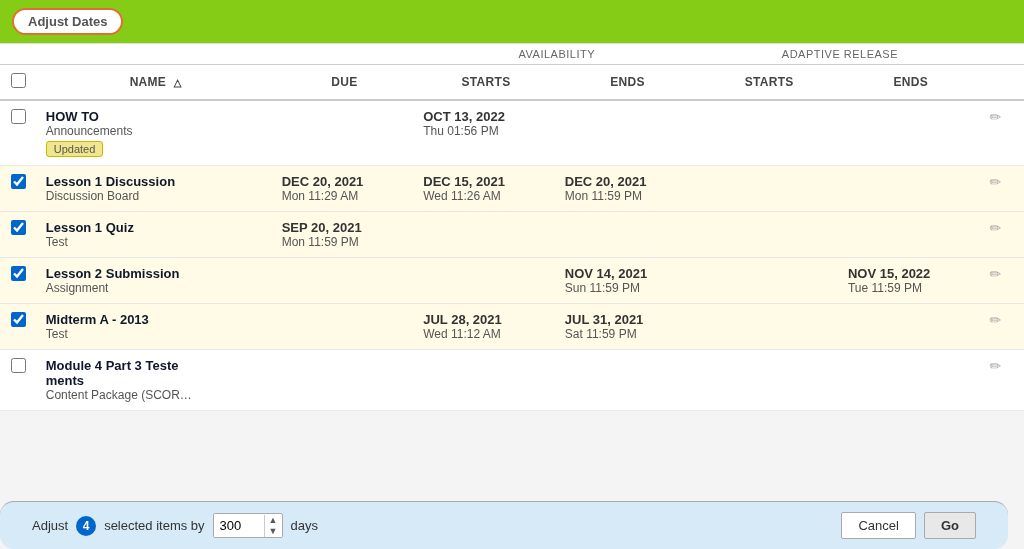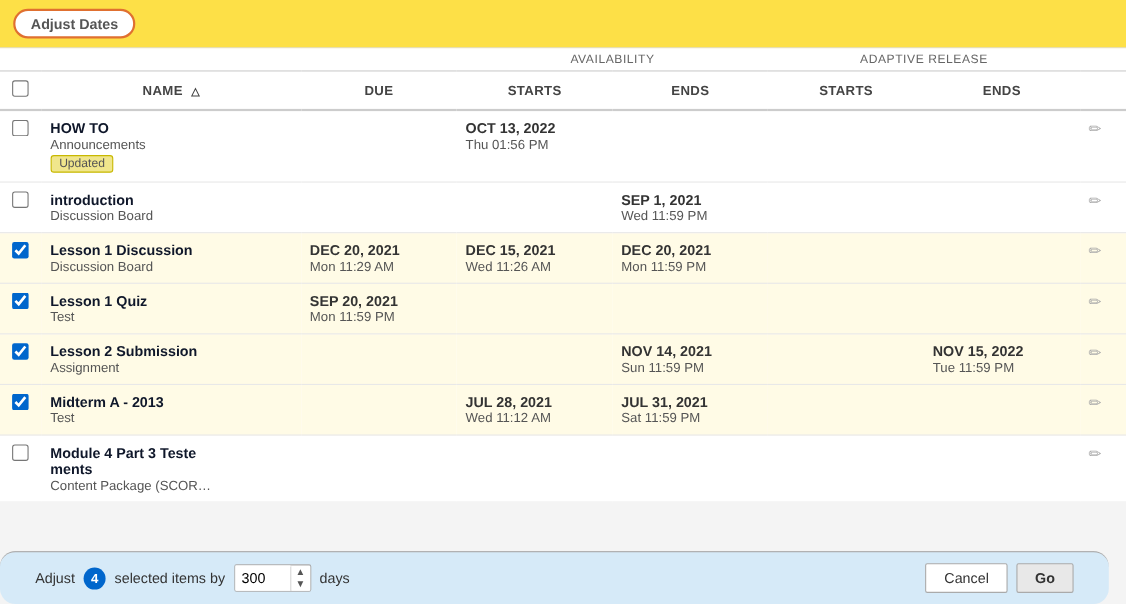--- a/index.html
+++ b/index.html
@@ -1,19 +1,19 @@
 <!DOCTYPE html>
 <html><head>
   <meta charset="utf-8">
   <style>
     * { box-sizing: border-box; margin: 0; padding: 0; }
     body { font-family: Arial, sans-serif; font-size: 13px; background: #f4f4f4; color: #333; }
 
     .top-bar {
-      background: #fde047;
+      background: #84cc16;
       padding: 8px 12px;
       border-bottom: 1px solid #ddd;
     }
 
     .adjust-dates-btn {
       border: 2px solid #e07030;
       border-radius: 14px;
       background: #fff;
       color: #555;
       padding: 4px 14px;
@@ -268,36 +268,20 @@
           <td></td>
           <td>
             <div class="date-primary">OCT 13, 2022</div>
             <div class="date-secondary">Thu 01:56 PM</div>
           </td>
           <td></td>
           <td></td>
           <td></td>
           <td><span class="edit-icon">✏</span></td>
         </tr>
-        <tr class="item-row">
-          <td class="checkbox-col"><input type="checkbox" style=""></td>
-          <td>
-            <div class="item-name">introduction</div>
-            <div class="item-type">Discussion Board</div>
-          </td>
-          <td></td>
-          <td></td>
-          <td>
-            <div class="date-primary">SEP 1, 2021</div>
-            <div class="date-secondary">Wed 11:59 PM</div>
-          </td>
-          <td></td>
-          <td></td>
-          <td><span class="edit-icon">✏</span></td>
-        </tr>
         <tr class="item-row selected">
           <td class="checkbox-col"><input type="checkbox" checked="" style="accent-color: rgb(0, 102, 204);"></td>
           <td>
             <div class="item-name">Lesson 1 Discussion</div>
             <div class="item-type">Discussion Board</div>
           </td>
           <td>
             <div class="date-primary">DEC 20, 2021</div>
             <div class="date-secondary">Mon 11:29 AM</div>
           </td>

